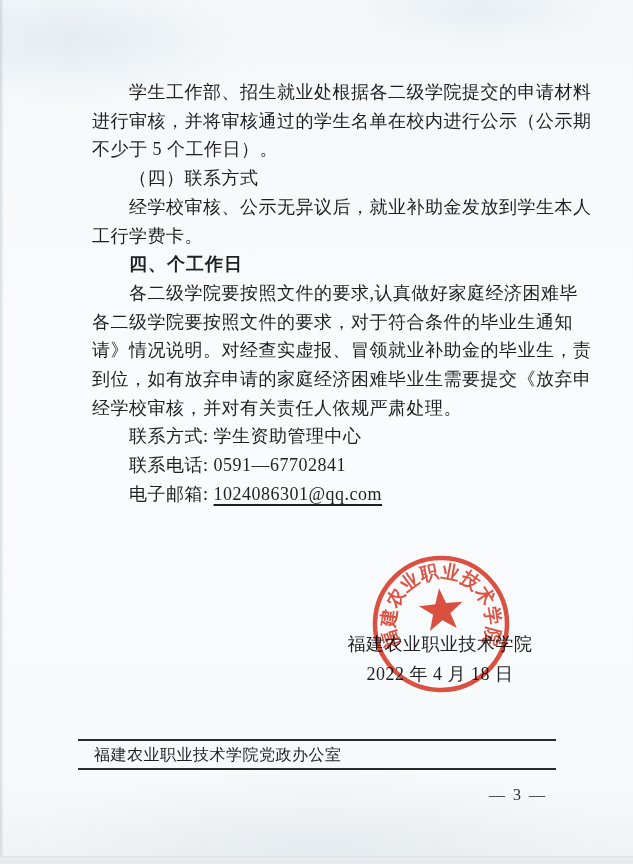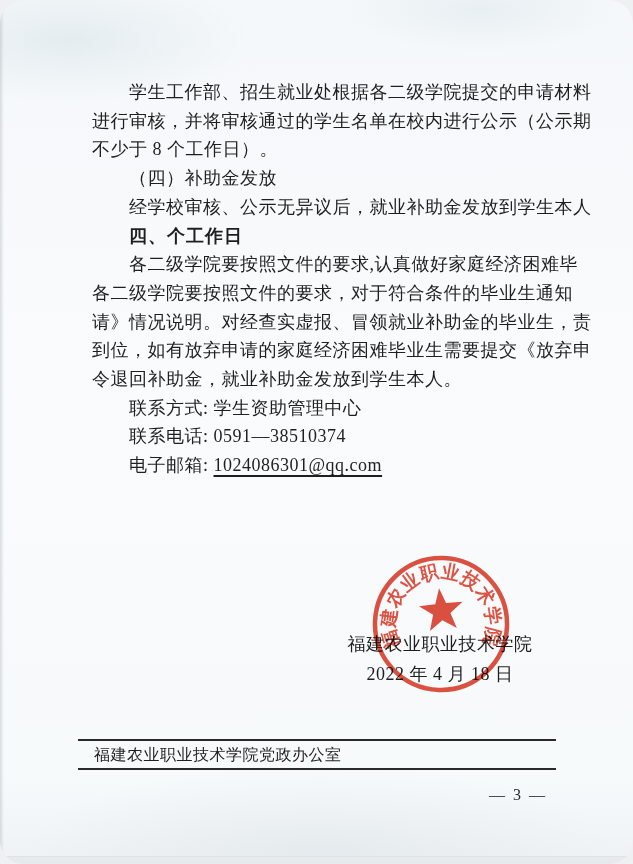--- a/index.html
+++ b/index.html
@@ -5,21 +5,20 @@
   html,body{margin:0;padding:0;background:#eef0f1;}
   .page{
     position:relative;width:633px;height:864px;overflow:hidden;
     font-family:"Liberation Serif","DejaVu Serif",serif;
     color:#1f1f1f;
     background:
       radial-gradient(ellipse 260px 90px at 70px 40px, rgba(185,205,216,.28), transparent 70%),
       radial-gradient(ellipse 200px 60px at 480px 10px, rgba(185,205,216,.22), transparent 70%),
       radial-gradient(ellipse 420px 120px at 320px 850px, rgba(185,200,210,.20), transparent 70%),
       linear-gradient(180deg,#f5f8fa 0%,#f9fbfc 45%,#f7fafb 90%,#eff2f4 100%);
-    border-radius: 24px;
   }
   .edge-left{position:absolute;left:0;top:0;bottom:0;width:4px;
     background:linear-gradient(90deg,rgba(140,152,158,.30),rgba(140,152,158,0));}
   .scan-strip{position:absolute;left:0;right:0;bottom:0;height:7px;background:#e7eaec;
     border-top:1px solid #dfe3e5;}
 
   .doc-body{position:absolute;left:92px;top:78px;width:500px;
     font-size:18px;line-height:28.7px;letter-spacing:.5px;}
   .line{white-space:pre;}
   .indent{padding-left:37px;}
@@ -44,31 +43,32 @@
 </style>
 </head>
 <body>
 
 <div class="page">
   <div class="edge-left"></div>
 
   <div class="doc-body">
       <div class="line indent"><span>学生工作部、招生就业处根据各二级学院提交的申请材料</span></div>
       <div class="line"><span>进行审核，并将审核通过的学生名单在校内进行公示（公示期</span></div>
-      <div class="line"><span>不少于 8 个工作日）。</span></div>
-      <div class="line indent"><span>（四）补助金发放</span></div>
+      <div class="line"><span>不少于 5 个工作日）。</span></div>
+      <div class="line indent"><span>（四）联系方式</span></div>
       <div class="line indent"><span>经学校审核、公示无异议后，就业补助金发放到学生本人</span></div>
+      <div class="line"><span>工行学费卡。</span></div>
       <div class="line indent bold"><span>四、个工作日</span></div>
       <div class="line indent"><span>各二级学院要按照文件的要求,认真做好家庭经济困难毕</span></div>
       <div class="line"><span>各二级学院要按照文件的要求，对于符合条件的毕业生通知</span></div>
       <div class="line"><span>请》情况说明。对经查实虚报、冒领就业补助金的毕业生，责</span></div>
       <div class="line"><span>到位，如有放弃申请的家庭经济困难毕业生需要提交《放弃申</span></div>
-      <div class="line"><span>令退回补助金，就业补助金发放到学生本人。</span></div>
+      <div class="line"><span>经学校审核，并对有关责任人依规严肃处理。</span></div>
       <div class="line indent"><span>联系方式: 学生资助管理中心</span></div>
-      <div class="line indent"><span>联系电话: 0591—38510374</span></div>
+      <div class="line indent"><span>联系电话: 0591—67702841</span></div>
       <div class="line indent"><span>电子邮箱: </span><span class="email">1024086301@qq.com</span></div>
     </div>
 
   <div class="signature">
     <div>福建农业职业技术学院</div>
     <div>2022 年 4 月 18 日</div>
   </div>
 
   <svg class="seal" viewBox="0 0 160 160">
     <circle cx="80" cy="80" r="66" fill="none" stroke="#dd3a29" stroke-width="4.5"></circle>

